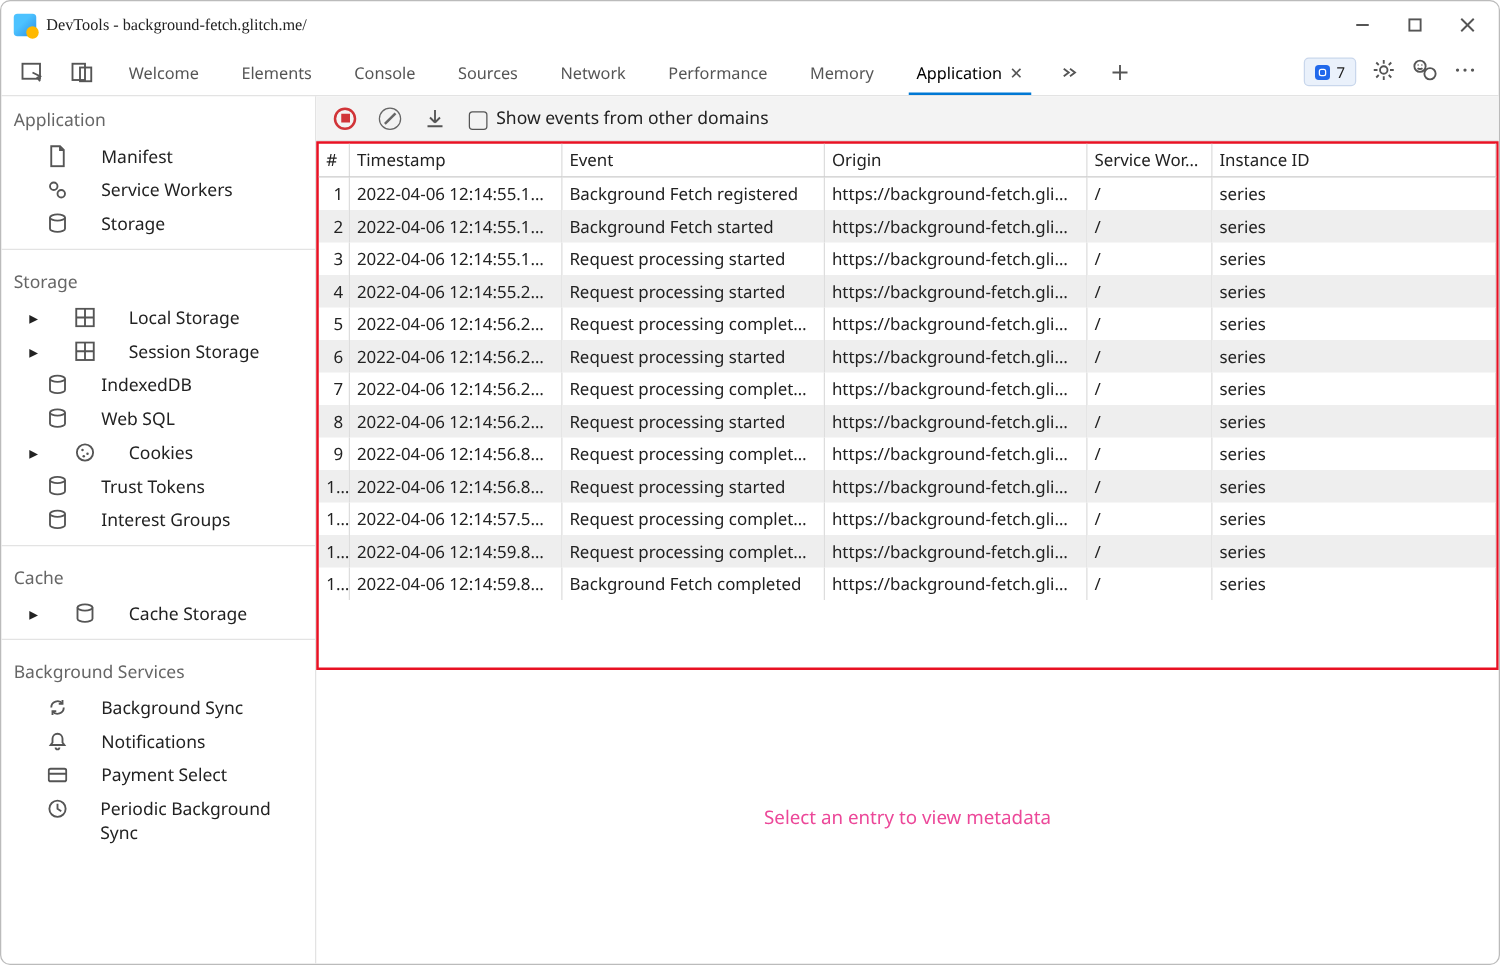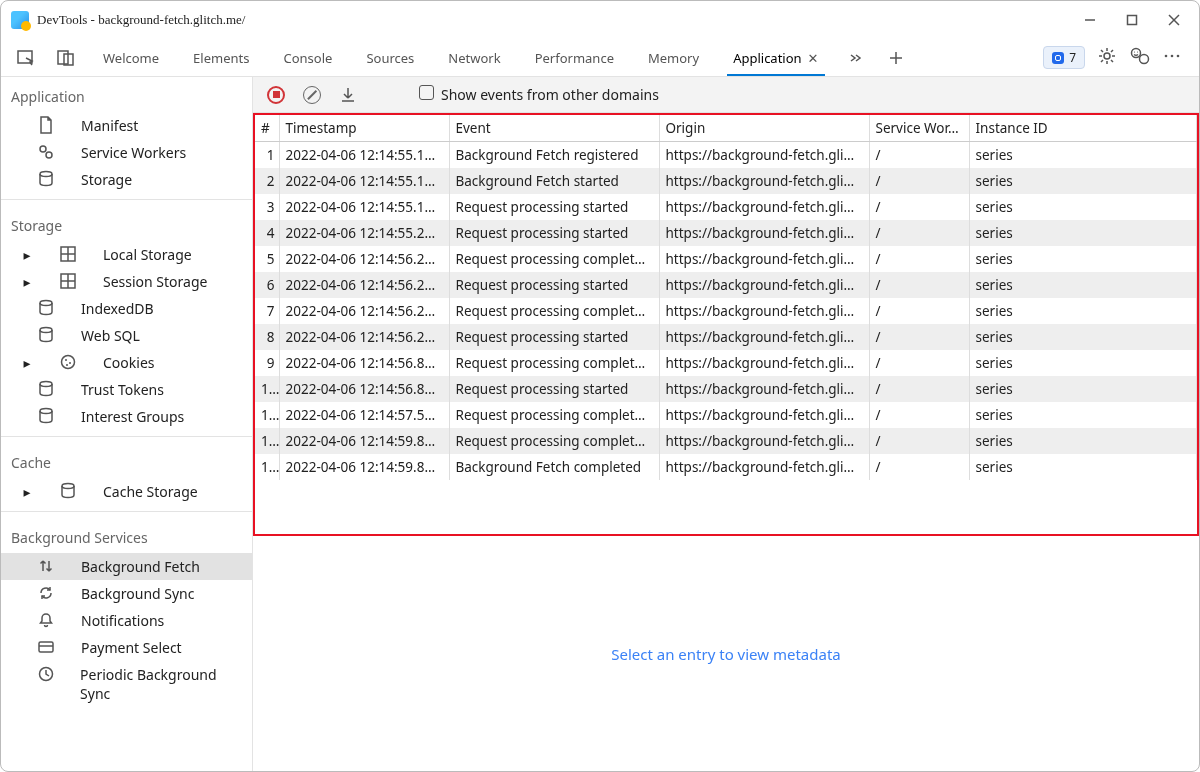--- a/index.html
+++ b/index.html
@@ -38,33 +38,33 @@
 .hr{height:1px;background:#e3e3e3;margin:6px 0;}
 
 .content{flex:1;display:flex;flex-direction:column;}
 .toolbar{height:36px;border-bottom:1px solid #e3e3e3;background:#f3f3f3;display:flex;align-items:center;gap:18px;padding:0 14px;}
 .toolbar .circle-rec{width:18px;height:18px;border:2px solid #d13438;border-radius:50%;display:flex;align-items:center;justify-content:center;}
 .toolbar .circle-rec .sq{width:7px;height:7px;background:#d13438;}
 .toolbar .clear-icon{width:18px;height:18px;border:1.6px solid #666;border-radius:50%;position:relative;}
 .toolbar .clear-icon::after{content:"";position:absolute;left:2px;right:2px;top:7px;height:1.6px;background:#666;transform:rotate(-45deg);}
 .toolbar svg{display:block;}
 .cb{width:15px;height:15px;border:1.5px solid #555;border-radius:3px;}
-.cb-label{display:flex;align-items:flex-start;gap:7px;font-size:14px;margin-left:44px;}
+.cb-label{display:flex;align-items:flex-end;gap:7px;font-size:14px;}
 
 .table-wrap{border:2px solid #e81123;flex:0 0 auto;}
 table{width:100%;border-collapse:collapse;table-layout:fixed;}
 th,td{text-align:left;padding:4px 6px;font-size:13.5px;white-space:nowrap;overflow:hidden;text-overflow:ellipsis;border-right:1px solid #ddd;}
 thead th{border-bottom:1px solid #ccc;font-weight:400;background:#fff;}
 tbody tr:nth-child(even){background:#eeeeee;}
 .col-num{width:24px;text-align:right;padding-right:4px;}
 .col-ts{width:170px;}
 .col-ev{width:210px;}
 .col-or{width:210px;}
 .col-sw{width:100px;}
-.metadata{flex:1;display:flex;align-items:center;justify-content:center;color:#3b82f6;font-size:15px;}
+.metadata{flex:1;display:flex;align-items:center;justify-content:center;color:#ec4899;font-size:15px;}
 
 
 .stroke{stroke:#555;stroke-width:1.5;fill:none;}
 </style>
 </head>
 <body>
 
 <div class="titlebar">
   <div class="app-icon"></div>
   <div class="title-text">DevTools - background-fetch.glitch.me/</div>
@@ -273,28 +273,20 @@
           <svg width="16" height="18">
             <ellipse cx="8" cy="4" rx="6" ry="2.5" class="stroke"></ellipse>
             <path d="M2 4v9c0 1.4 2.7 2.5 6 2.5s6-1.1 6-2.5V4" class="stroke"></path>
           </svg>
         </span>
         <span>Cache Storage</span>
       </div>
     <div class="hr"></div>
 
     <div class="section-title">Background Services</div>
-    <div class="tree-item selected">
-        <span class="icon">
-          <svg width="16" height="16">
-            <path d="M5 3v10M5 3l-2.5 2.5M5 3l2.5 2.5 M11 13V3M11 13l-2.5-2.5M11 13l2.5-2.5" class="stroke"></path>
-          </svg>
-        </span>
-        <span>Background Fetch</span>
-      </div>
     <div class="tree-item">
         <span class="icon">
           <svg width="16" height="16">
             <path d="M3 8a5 5 0 0 1 9-3M13 8a5 5 0 0 1-9 3" class="stroke"></path>
             <path d="M12 2v3h-3M4 14v-3h3" class="stroke"></path>
           </svg>
         </span>
         <span>Background Sync</span>
       </div>
     <div class="tree-item">

